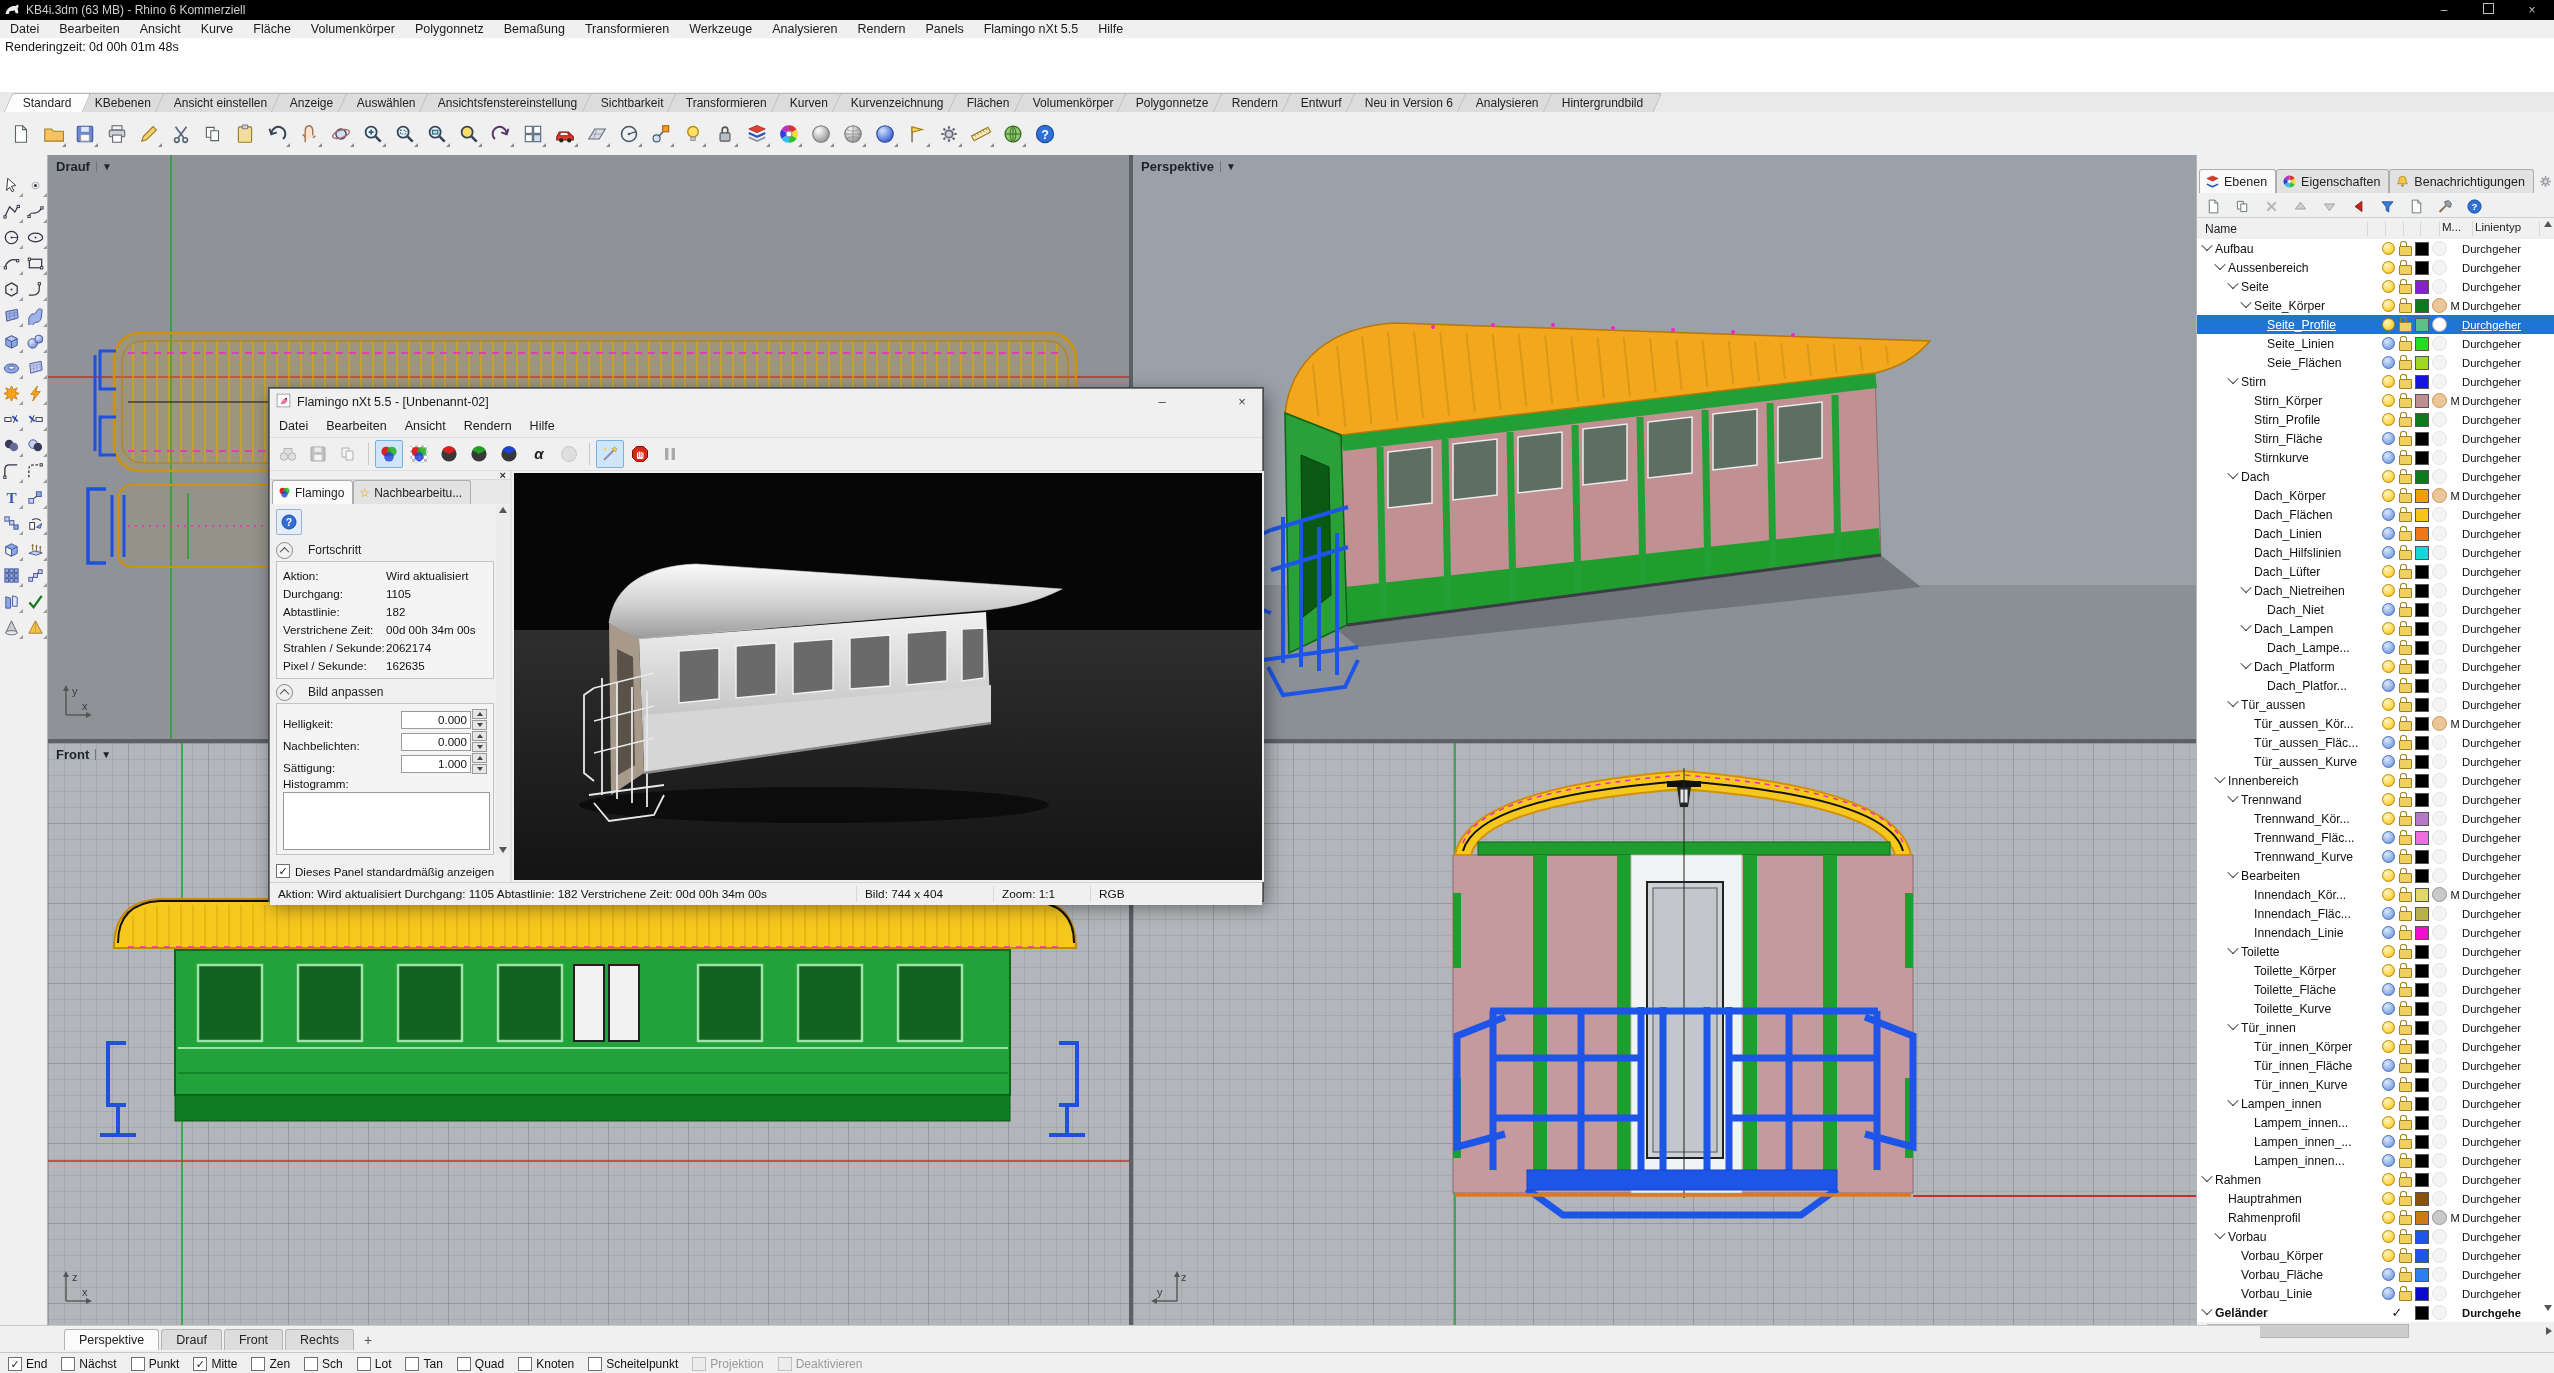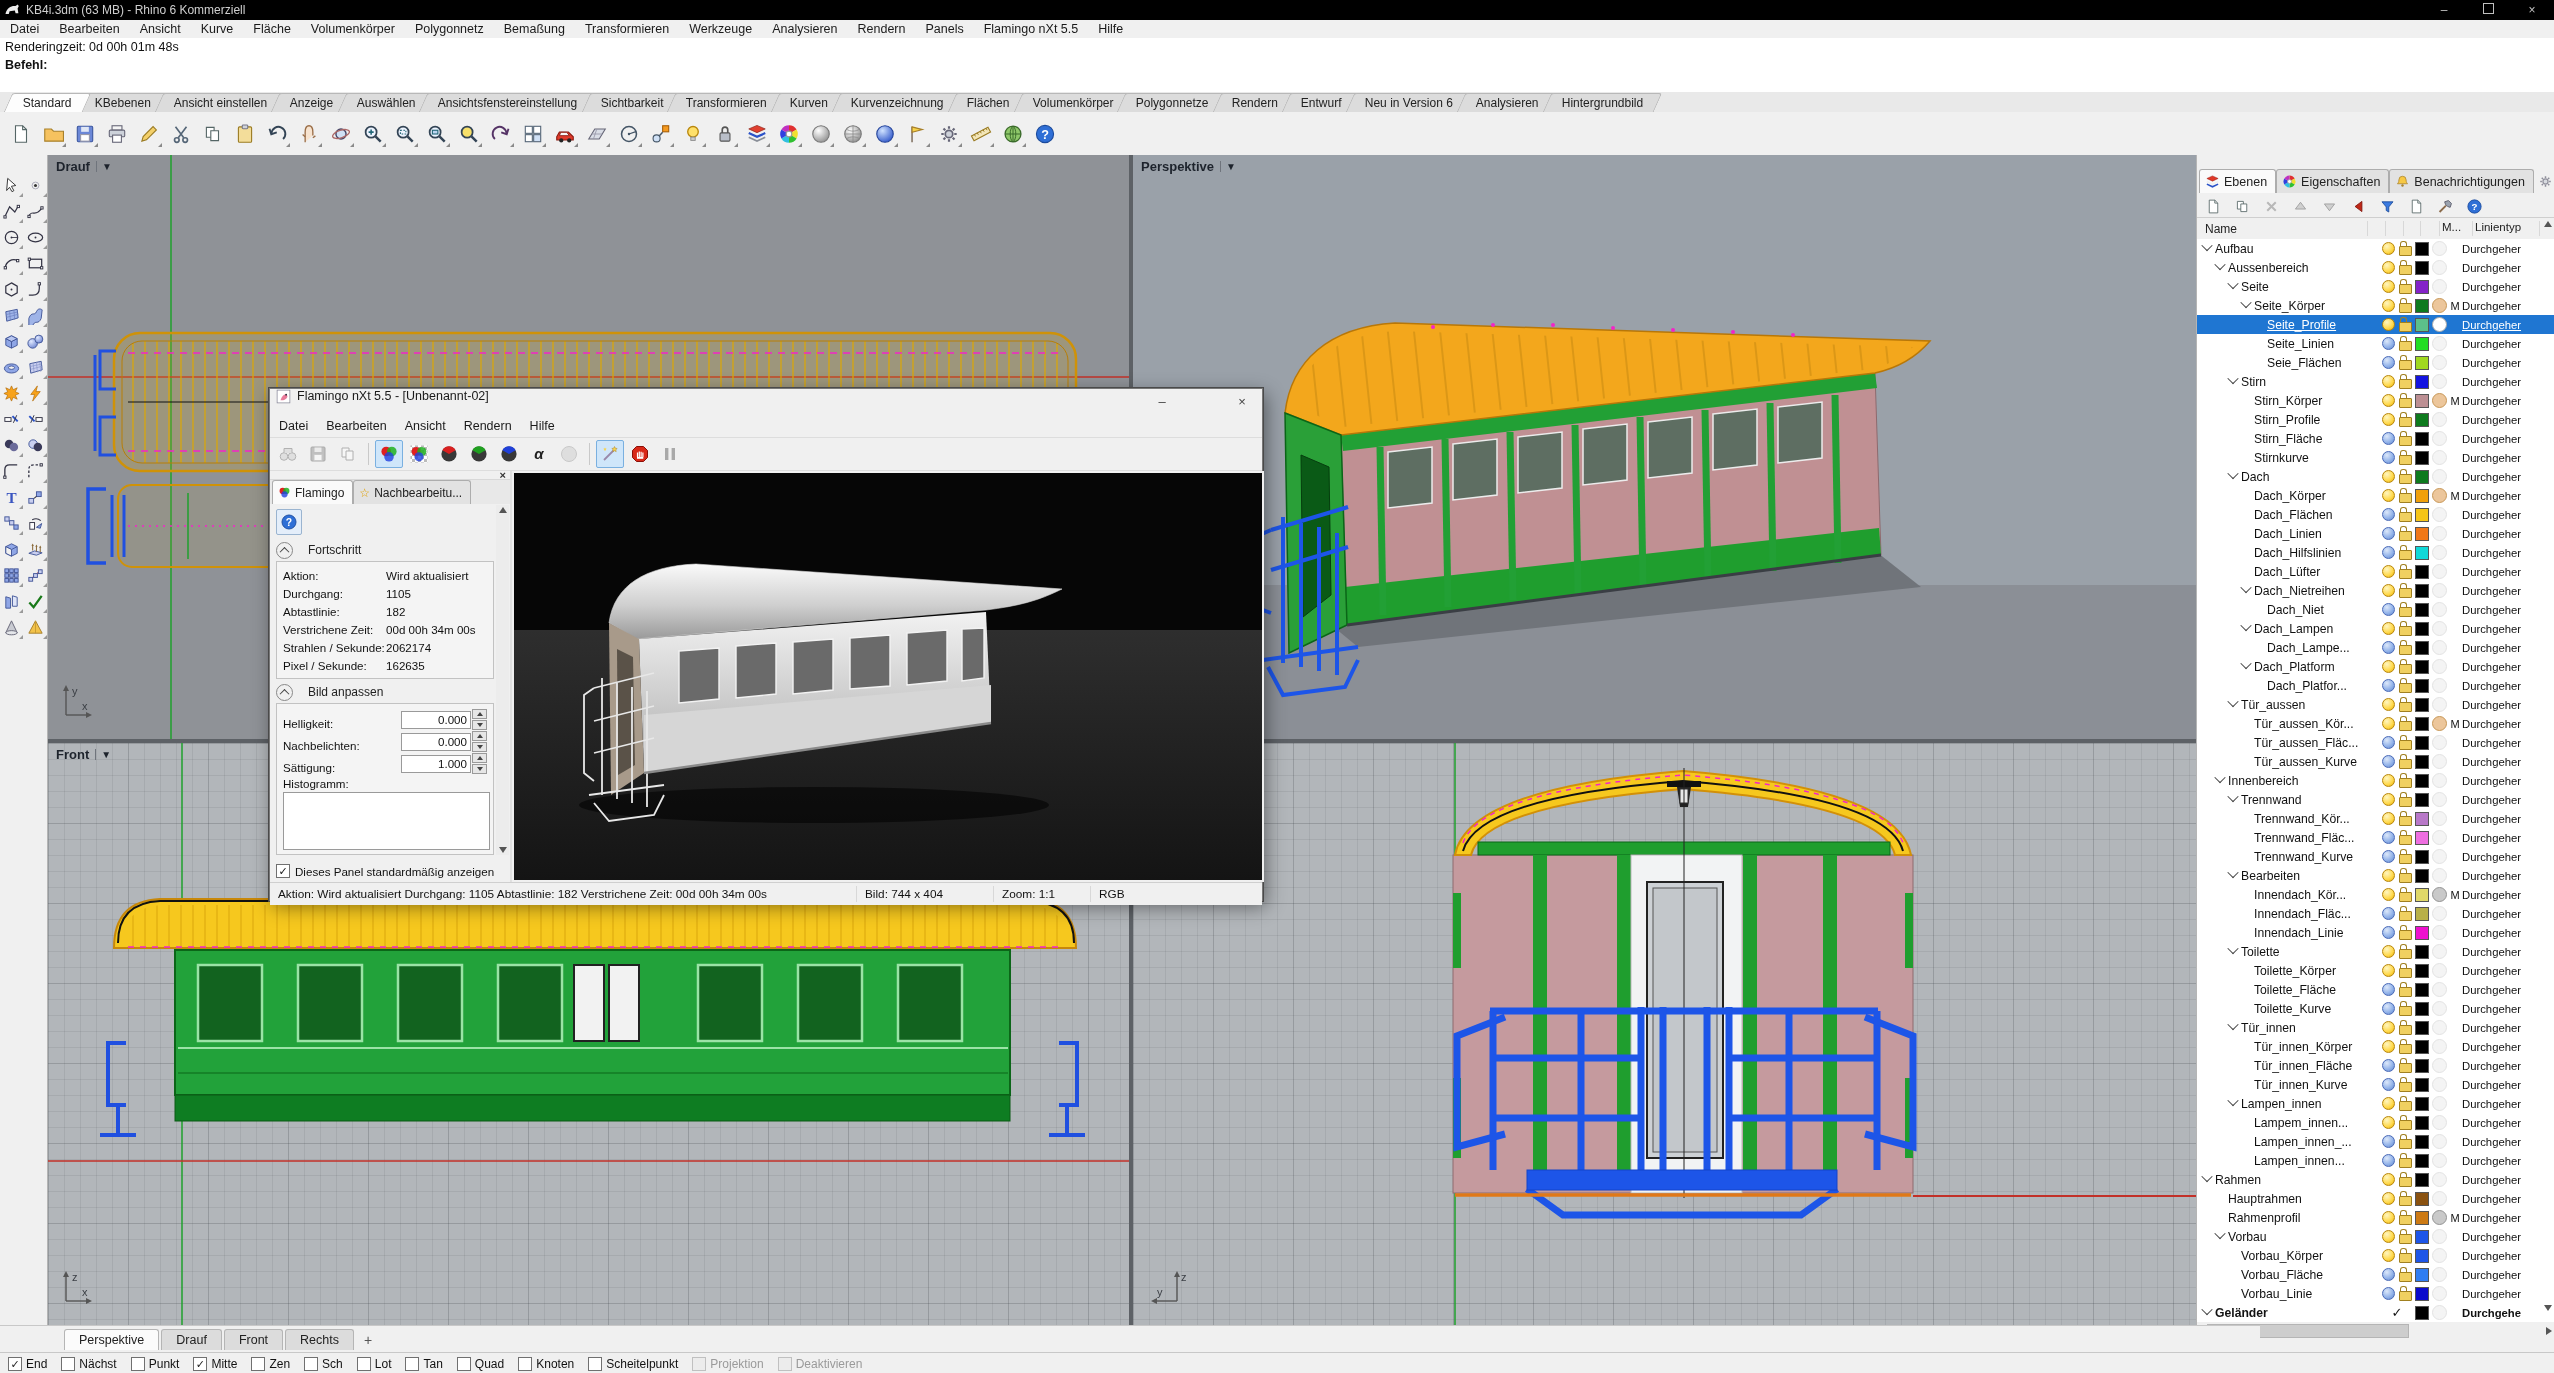--- a/index.html
+++ b/index.html
@@ -119,21 +119,21 @@
   #osnapbar{left:0;top:1352px;width:2554px;height:21px;background:#f0f0f0;border-top:1px solid #c8c8c8;
     display:flex;align-items:center;font-size:12px;color:#111;padding-left:8px;gap:14px;}
   .osnap{display:flex;align-items:center;gap:4px;}
   .osnap .box{width:12px;height:12px;background:#fff;border:1px solid #707070;font-size:11px;
     line-height:12px;text-align:center;color:#222;}
   .osnap.dis{color:#9a9a9a;}
   .osnap.dis .box{border-color:#c0c0c0;background:#ececec;}
   
   #flam{left:269px;top:388px;width:994px;height:513px;background:#f0f0f0;border:1px solid #777;
     box-shadow:0 0 0 1px #4a4a4a, 3px 6px 18px rgba(0,0,0,.45);box-sizing:border-box;z-index:50;}
-  #flam-title{height:26px;display:flex;font-size:12.5px;color:#1a1a1a;
+  #flam-title{height:26px;display:flex;align-items:center;font-size:12.5px;color:#1a1a1a;
     background:#f0f0f0;padding-left:6px;gap:6px;}
   #flam-title .fbtns{margin-left:auto;display:flex;height:100%;}
   #flam-title .fbtns span{width:40px;text-align:center;line-height:26px;color:#444;font-size:13px;}
   #flam-menu{height:22px;display:flex;align-items:center;font-size:12.5px;color:#1a1a1a;
     border-bottom:1px solid #ddd;}
   #flam-menu span{padding:0 9px;}
   #flam-tools{height:32px;display:flex;align-items:center;padding-left:4px;gap:2px;
     border-bottom:1px solid #ddd;}
   .ftbtn{width:26px;height:26px;display:flex;align-items:center;justify-content:center;
     border:1px solid transparent;border-radius:2px;}
@@ -255,21 +255,20 @@
     <span>Werkzeuge</span>
     <span>Analysieren</span>
     <span>Rendern</span>
     <span>Panels</span>
     <span>Flamingo nXt 5.5</span>
     <span>Hilfe</span>
   </div>
 
 <div id="cmdarea" class="abs">
   <div class="cline">Renderingzeit: 0d 00h 01m 48s</div>
-  <div class="cline prompt">Befehl:</div>
 </div>
 
 <div id="tabstrip" class="abs">
     <span class="rtab active"><i>Standard</i></span>
     <span class="rtab"><i>KBebenen</i></span>
     <span class="rtab"><i>Ansicht einstellen</i></span>
     <span class="rtab"><i>Anzeige</i></span>
     <span class="rtab"><i>Auswählen</i></span>
     <span class="rtab"><i>Ansichtsfenstereinstellung</i></span>
     <span class="rtab"><i>Sichtbarkeit</i></span>

